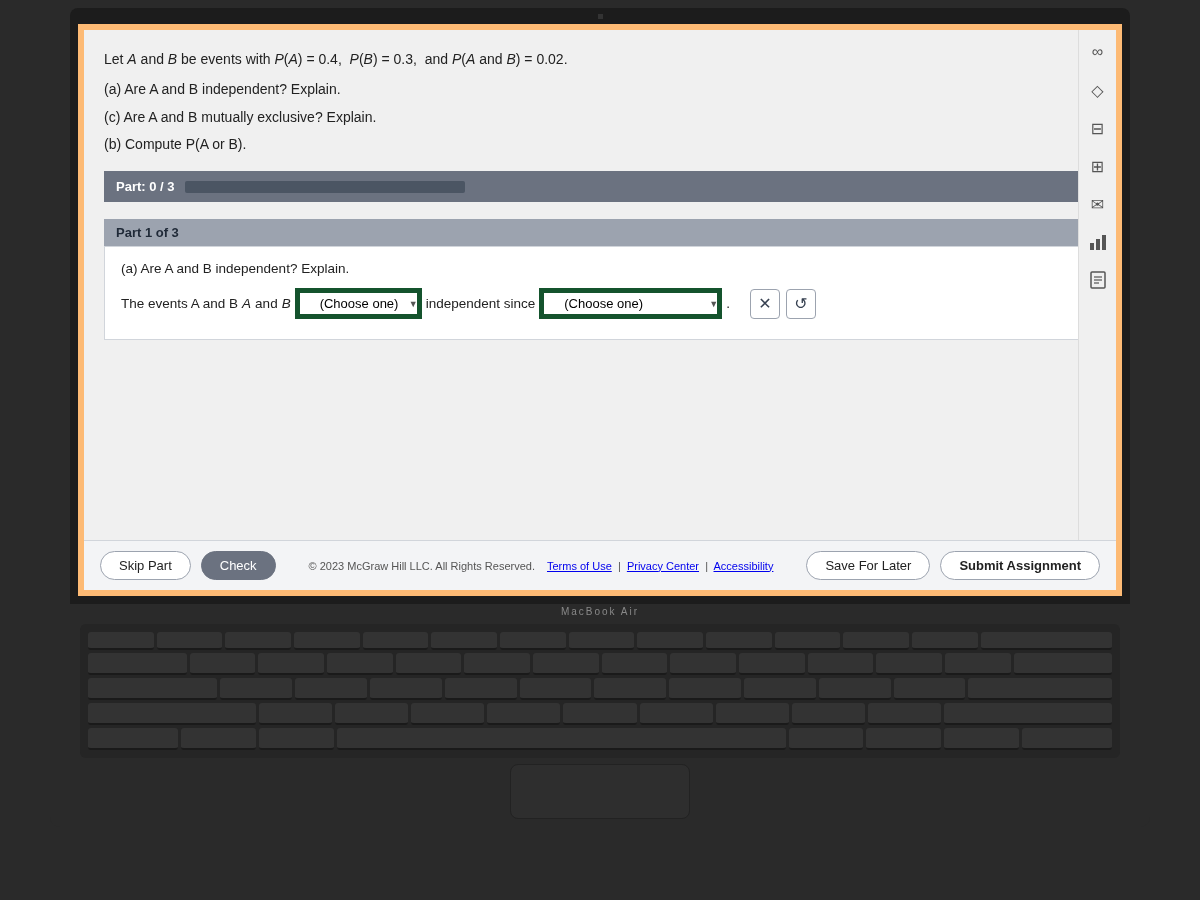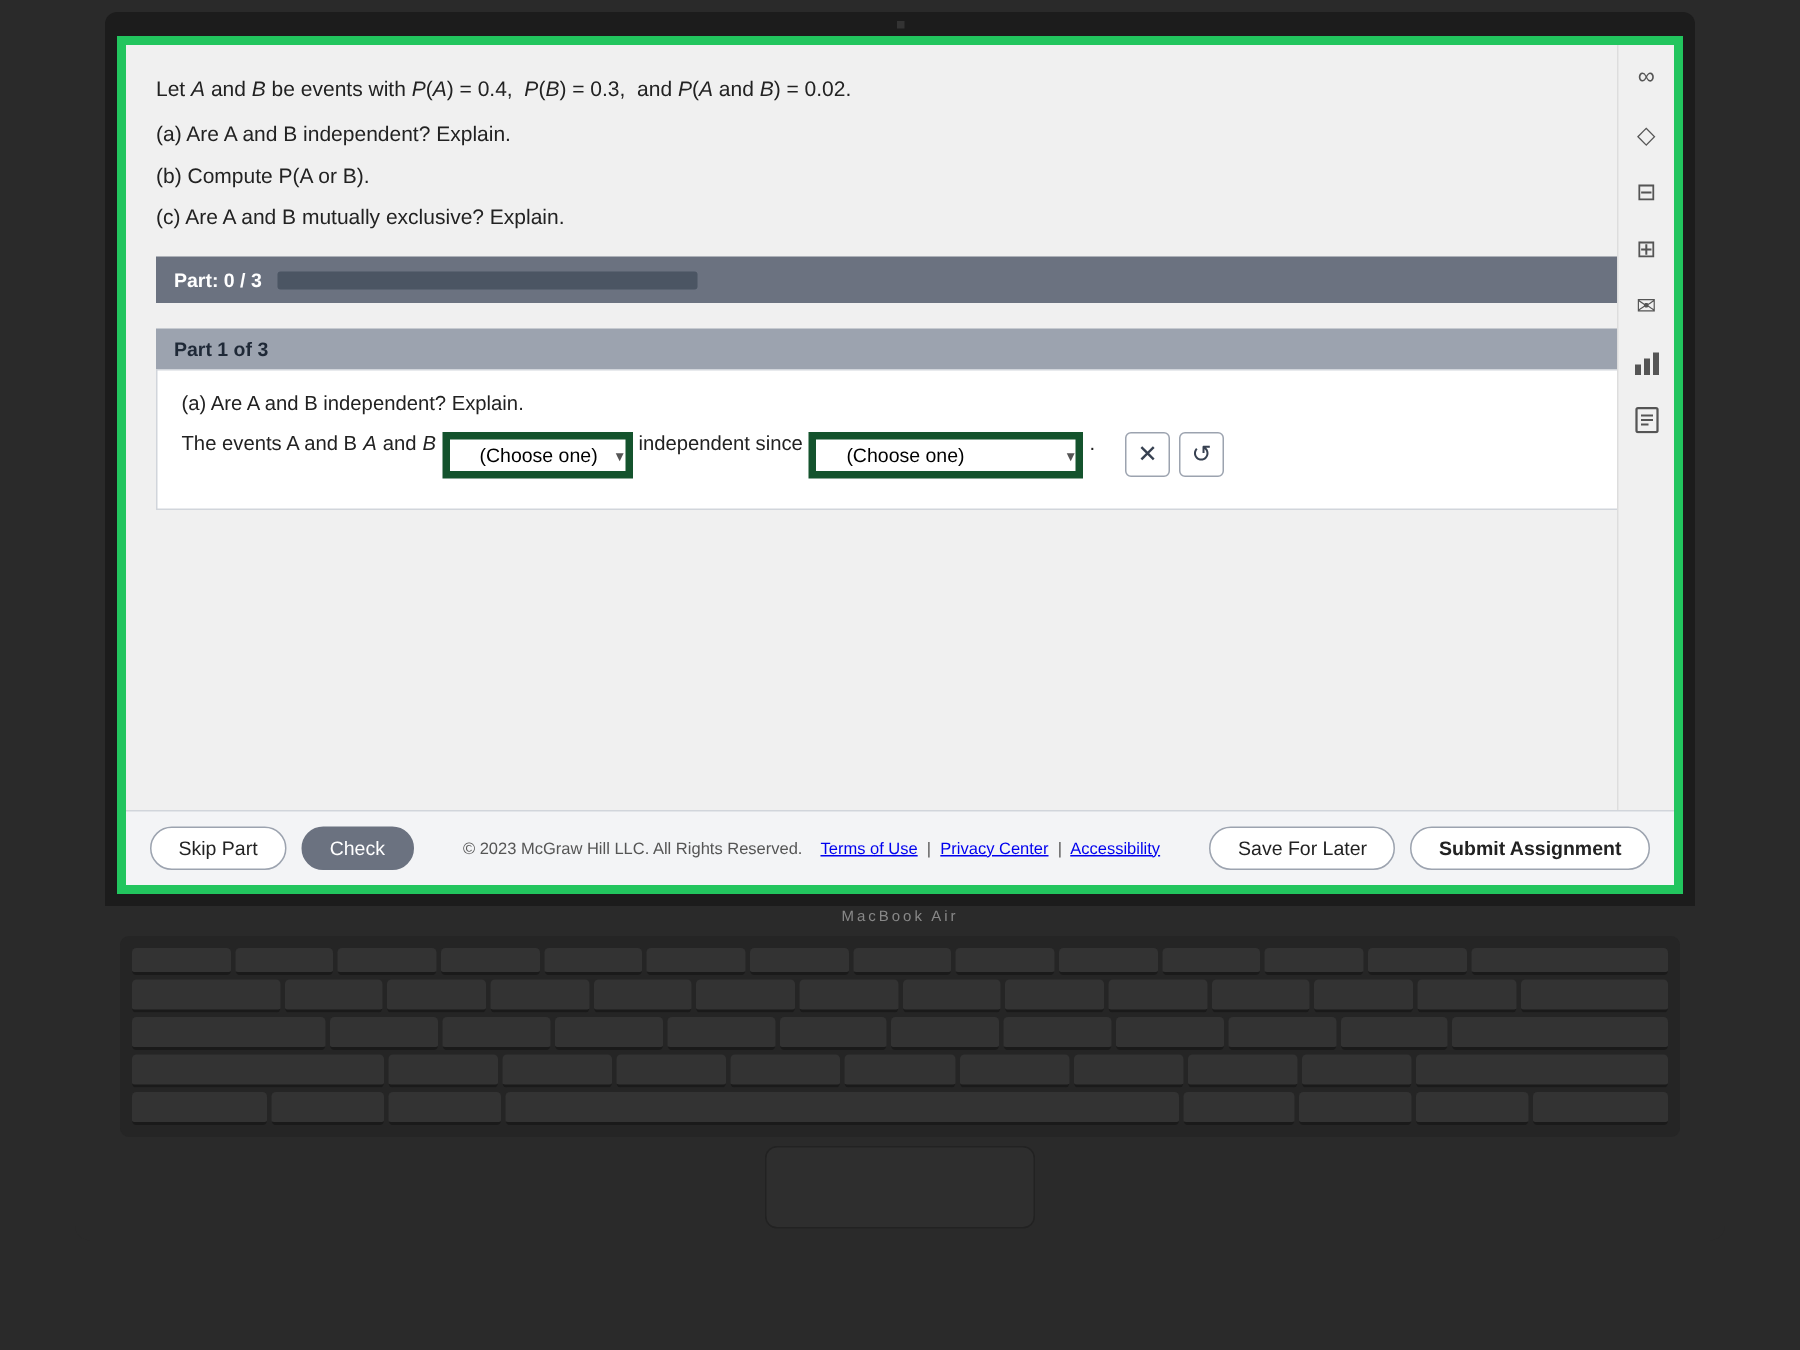--- a/index.html
+++ b/index.html
@@ -98,21 +98,21 @@
       font-size: 13.5px;
       color: #222;
       margin-bottom: 12px;
     }
 
     
     .inline-question {
       font-size: 13.5px;
       color: #222;
       display: flex;
-      align-items: flex-start;
+      align-items: center;
       flex-wrap: wrap;
       gap: 4px;
     }
 
     .inline-select {
       border: 5px solid #14532d;
       background: white;
       padding: 3px 20px;
       font-size: 13px;
       cursor: pointer;
@@ -218,31 +218,31 @@
 <body>
 
 <div style="display:flex; flex-direction:column; align-items:center; background:#2a2a2a; width:1200px; height:900px; overflow:hidden;">
 
   <div style="width:1060px; margin-top:8px;">
 
     <div style="background:#1c1c1c; height:16px; border-radius:8px 8px 0 0; display:flex; align-items:center; justify-content:center;">
       <div style="width:5px;height:5px;background:#333;border-radius:50;"></div>
     </div>
 
-    <div style="background:#22c55e; padding:6px; border-left:8px solid #1c1c1c; border-right:8px solid #1c1c1c;">
+    <div style="background:#fdba74; padding:6px; border-left:8px solid #1c1c1c; border-right:8px solid #1c1c1c;">
       <div style="background:#f0f0f0; position:relative; height:560px; display:flex; overflow:hidden;">
 
         <div style="flex:1; padding:18px 20px 60px 20px; overflow:hidden;">
 
           <p class="question-text">
             Let <em>A</em> and <em>B</em> be events with <em>P</em>(<em>A</em>) = 0.4, &nbsp;<em>P</em>(<em>B</em>) = 0.3, &nbsp;and <em>P</em>(<em>A</em> and <em>B</em>) = 0.02.
           </p>
           <p class="question-text" style="margin-top:6px;">(a) Are A and B independent? Explain.</p>
+          <p class="question-text">(c) Are A and B mutually exclusive? Explain.</p>
           <p class="question-text">(b) Compute P(A or B).</p>
-          <p class="question-text">(c) Are A and B mutually exclusive? Explain.</p>
 
           <div class="part-header" style="margin-top:14px;">
             <span>Part: 0 / 3</span>
             <div class="progress-bar-container">
               <div class="progress-bar-fill"></div>
             </div>
           </div>
 
           <div class="part-subheader">
             <span>Part 1 of 3</span>

